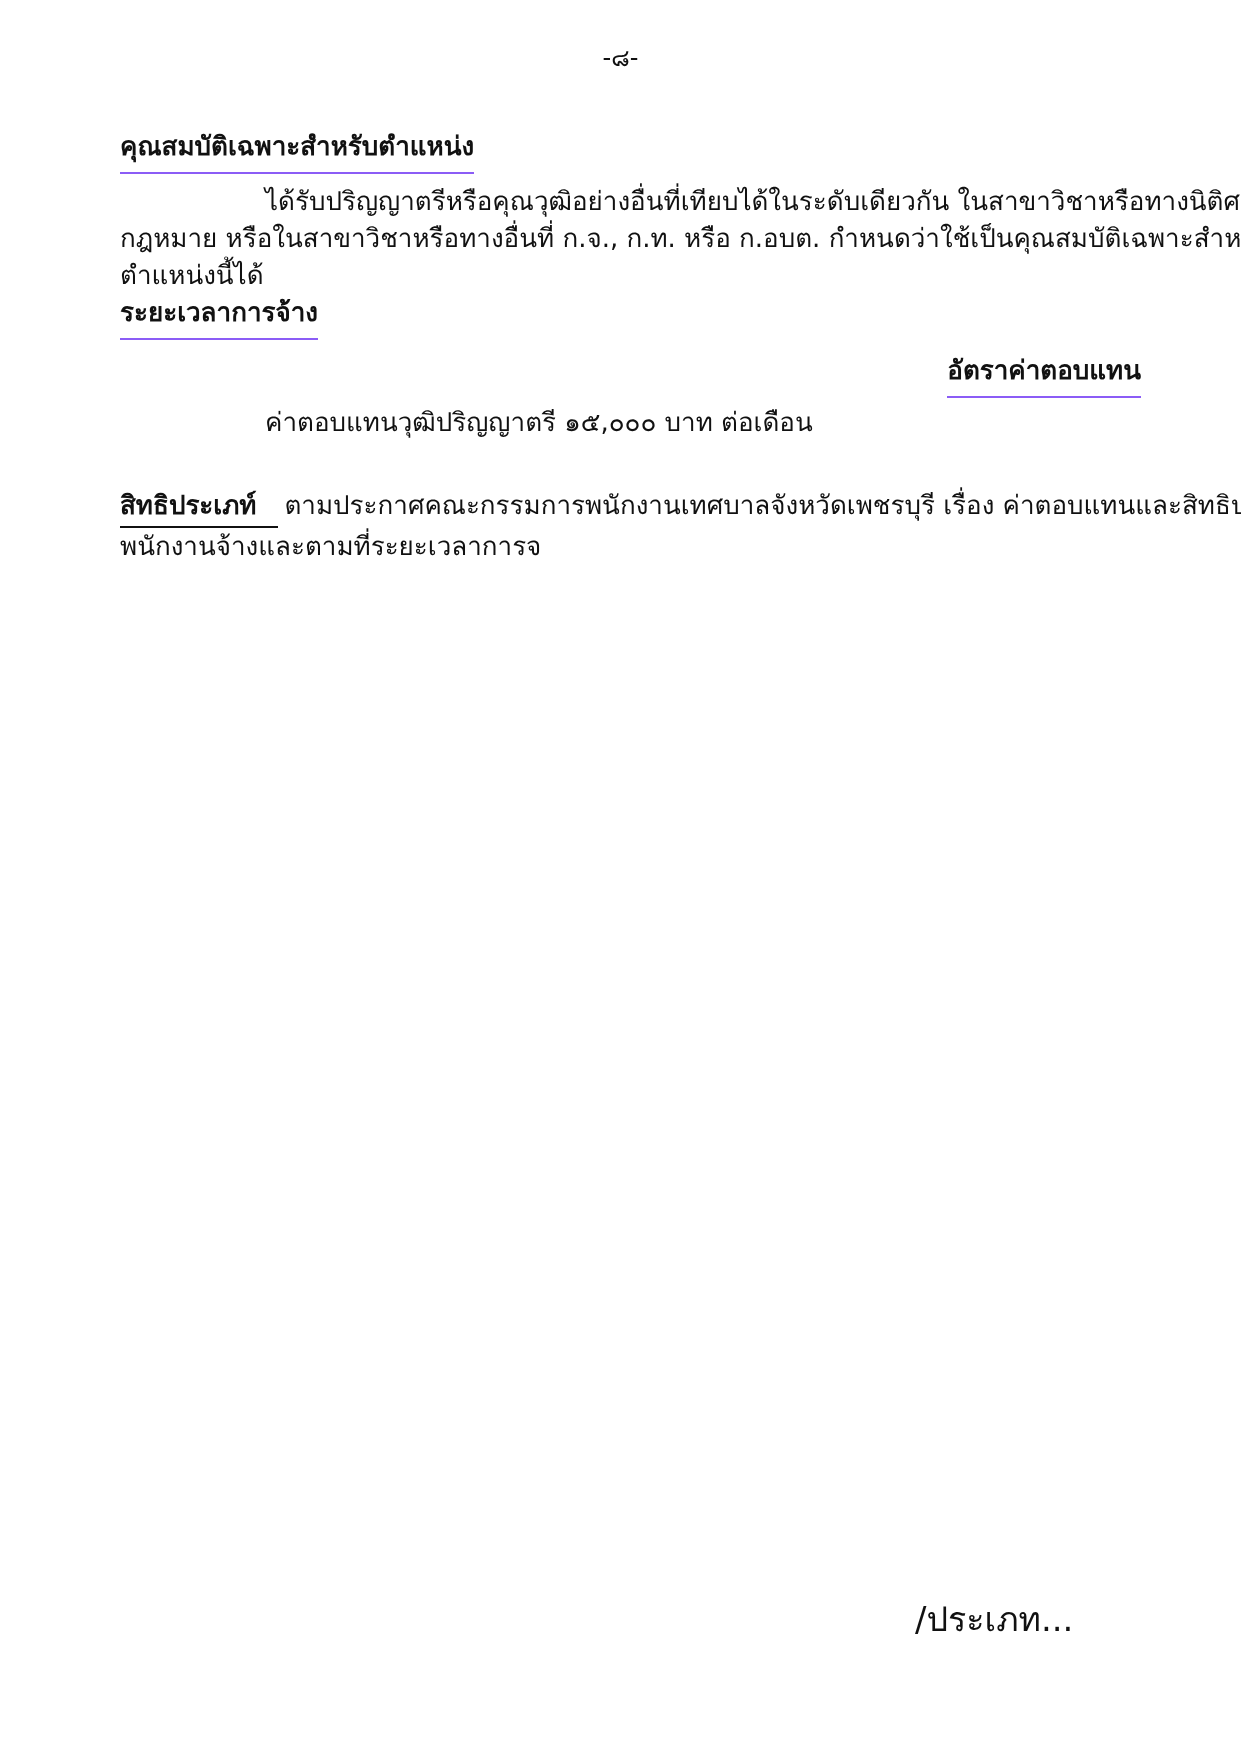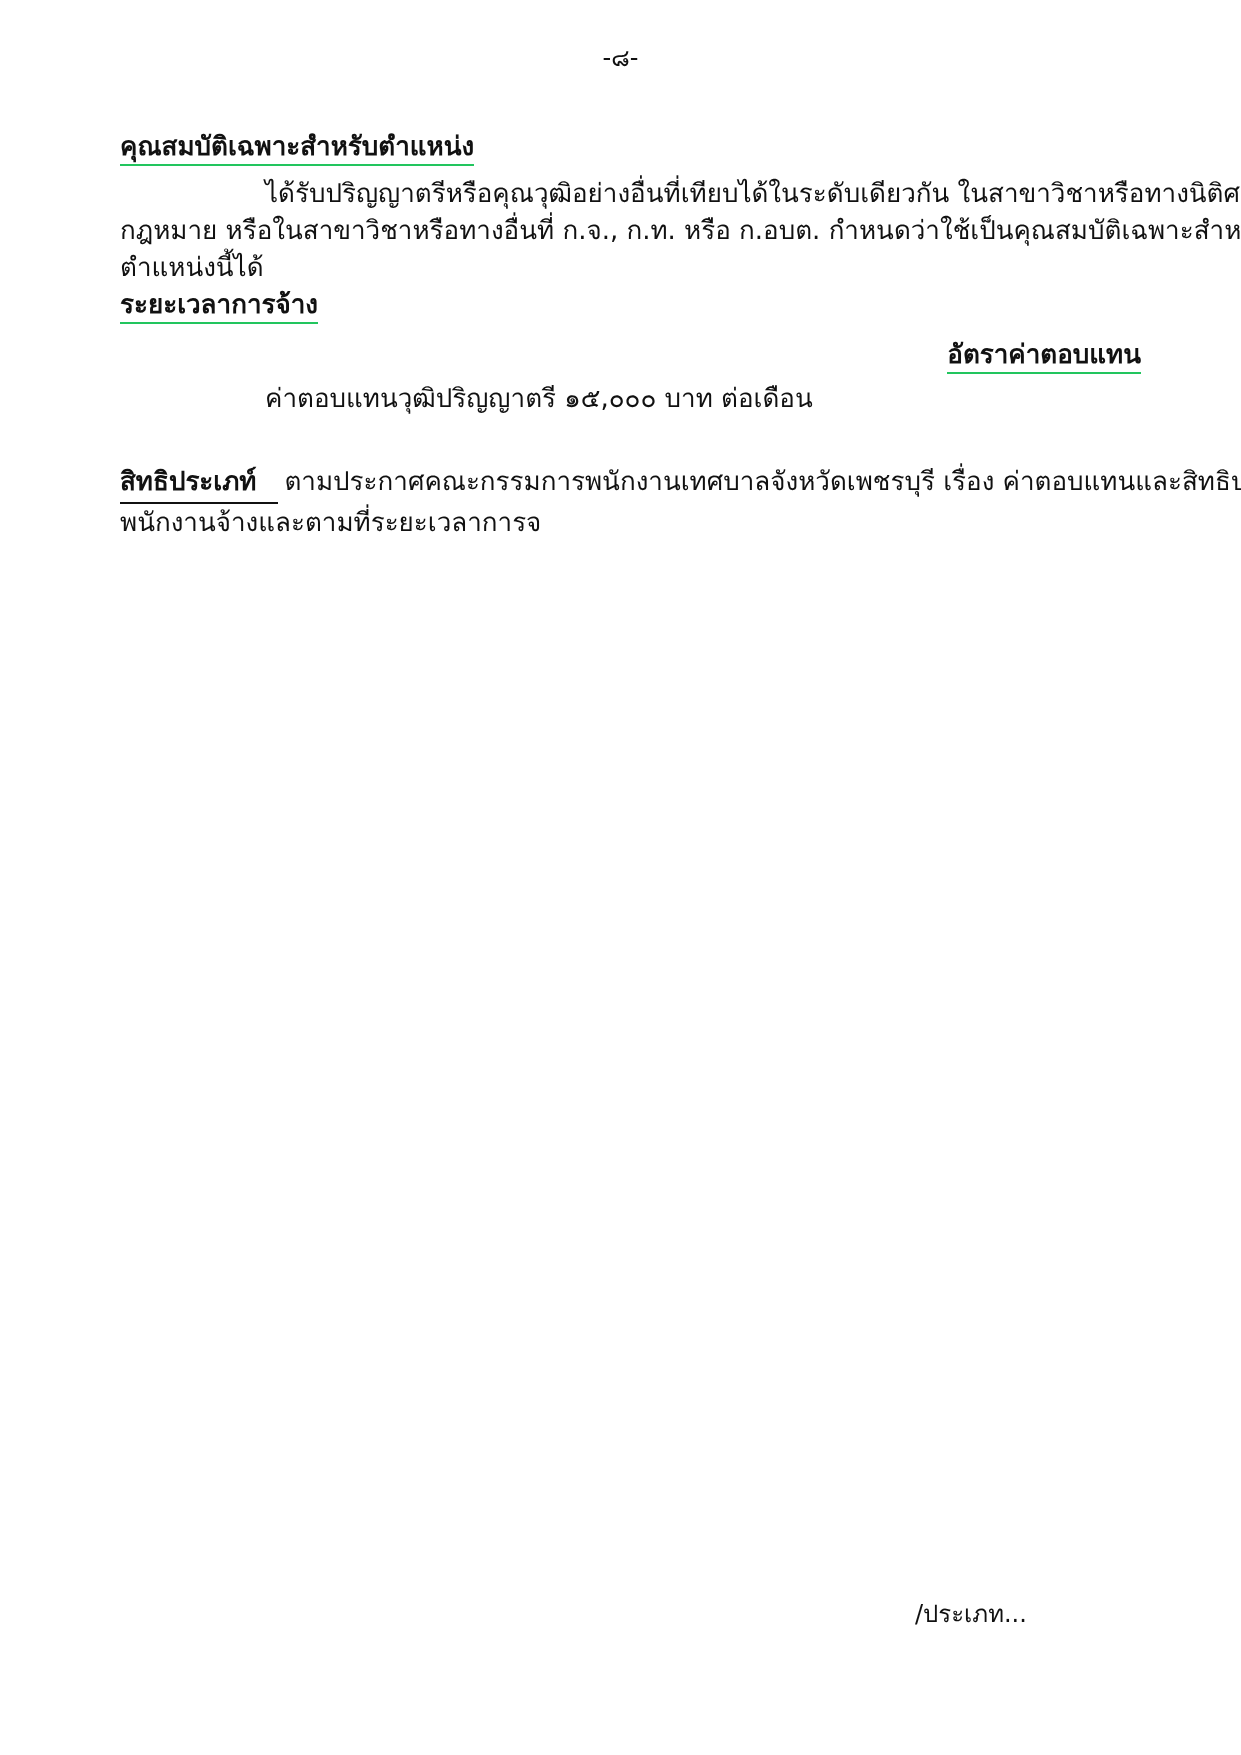--- a/index.html
+++ b/index.html
@@ -24,22 +24,22 @@
     text-align: center;
     font-size: 24px;
   }
   .content {
     margin-left: 120px;
     margin-right: 100px;
   }
   .heading {
     display: inline-block;
     font-weight: bold;
-    border-bottom: 2px solid #22c55e;
-    padding-bottom: 0;
+    border-bottom: 2px solid #8b5cf6;
+    padding-bottom: 8px;
     white-space: nowrap;
   }
   .h-block { line-height: 36px; }
   .h1-block { margin-top: 58px; }
   .h2-block { }
   .h3-block { margin-top: 12px; text-align: right; }
   .bodyline {
     line-height: 37px;
     white-space: nowrap;
   }
@@ -56,21 +56,21 @@
     border-bottom: 2px solid #111111;
     padding-bottom: 2px;
     padding-right: 22px;
     margin-right: 6px;
     white-space: nowrap;
   }
   .footer-marker {
     position: absolute;
     left: 915px;
     top: 1602px;
-    font-size: 24px;
+    font-size: 34px;
     white-space: nowrap;
   }
 </style>
 </head>
 <body>
 
 <div class="page">
 
   <div class="pagenum">-๘-</div>
 

